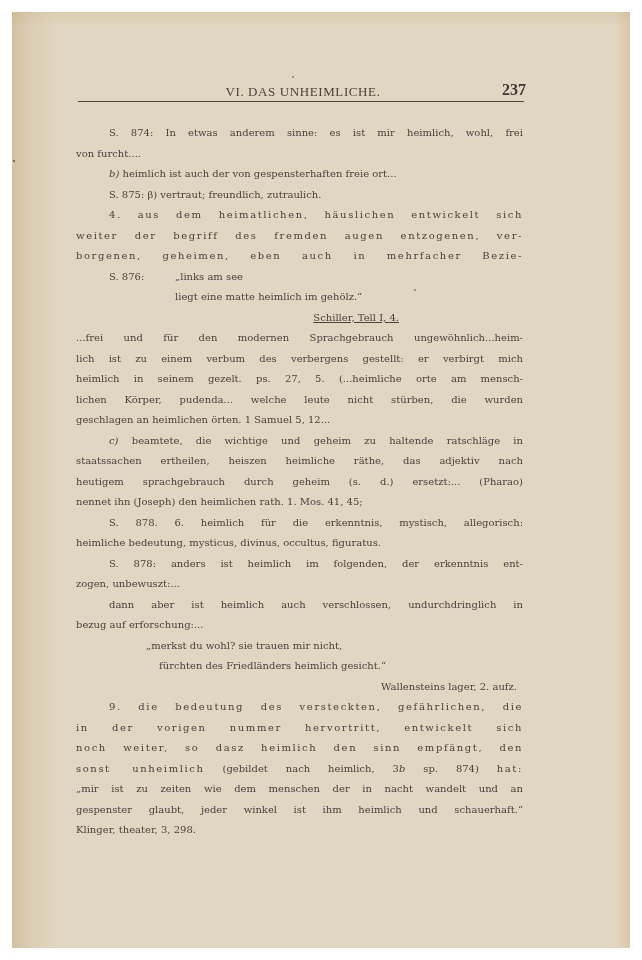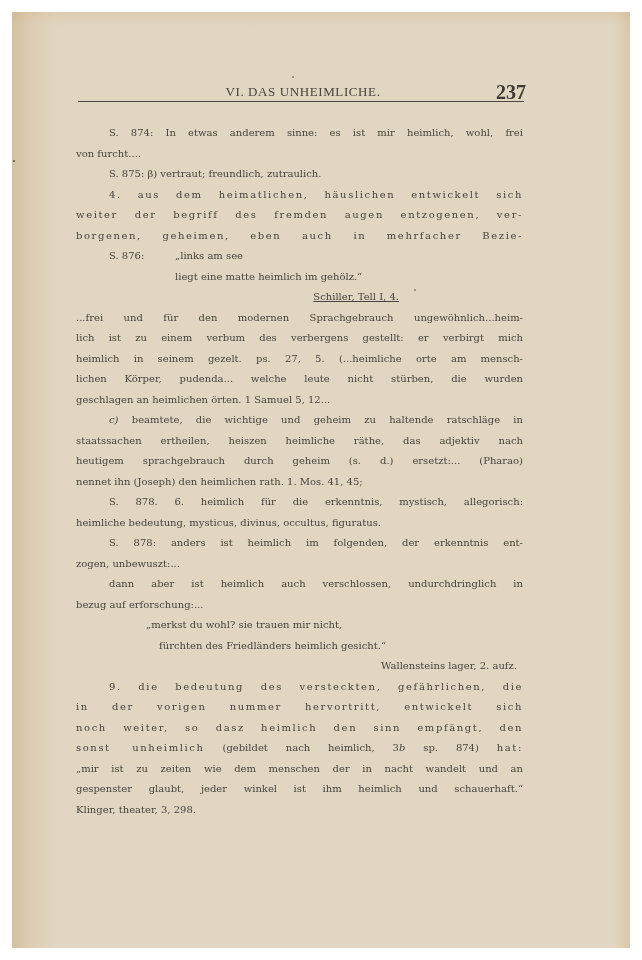--- a/index.html
+++ b/index.html
@@ -48,21 +48,21 @@
       text-align: center;
       font-size: 13px;
       letter-spacing: 0.6px;
       top: 2px;
       padding-left: 6px;
     }
     .page-number {
       position: absolute;
       right: -1px;
       top: -1px;
-      font-size: 20px;
+      font-size: 16px;
       font-weight: bold;
       color: #3e3934;
     }
     .head-rule {
       position: absolute;
       top: 89px;
       left: 2px;
       width: 446px;
       height: 0;
       border-top: 1.3px solid #4e4842;
@@ -110,20 +110,21 @@
 
     <div class="running-head">
       <span class="running-title">VI. DAS UNHEIMLICHE.</span>
       <span class="page-number">237</span>
     </div>
     <div class="head-rule"></div>
 
     <div class="body-text">
       <span class="line indent">S. 874: In etwas anderem sinne: es ist mir heimlich, wohl, frei</span>
       <span class="line last">von furcht....</span>
+      <span class="line indent last"><span class="ital">b)</span><span> heimlich ist auch der von gespensterhaften freie ort...</span></span>
       <span class="line indent last">S. 875: β) vertraut; freundlich, zutraulich.</span>
       <span class="line indent spaced">4. aus dem heimatlichen, häuslichen entwickelt sich</span>
       <span class="line spaced">weiter der begriff des fremden augen entzogenen, ver-</span>
       <span class="line spaced">borgenen, geheimen, eben auch in mehrfacher Bezie-</span>
       <span class="line indent last"><span class="s876-label">S. 876:</span><span>„links am see</span></span>
       <span class="line verse2">liegt eine matte heimlich im gehölz.“</span>
       <span class="line cite" style="padding-right:124px;text-decoration:underline;">Schiller, Tell I, 4.</span>
       <span class="line">...frei und für den modernen Sprachgebrauch ungewöhnlich...heim-</span>
       <span class="line">lich ist zu einem verbum des verbergens gestellt: er verbirgt mich</span>
       <span class="line">heimlich in seinem gezelt. ps. 27, 5. (...heimliche orte am mensch-</span>

